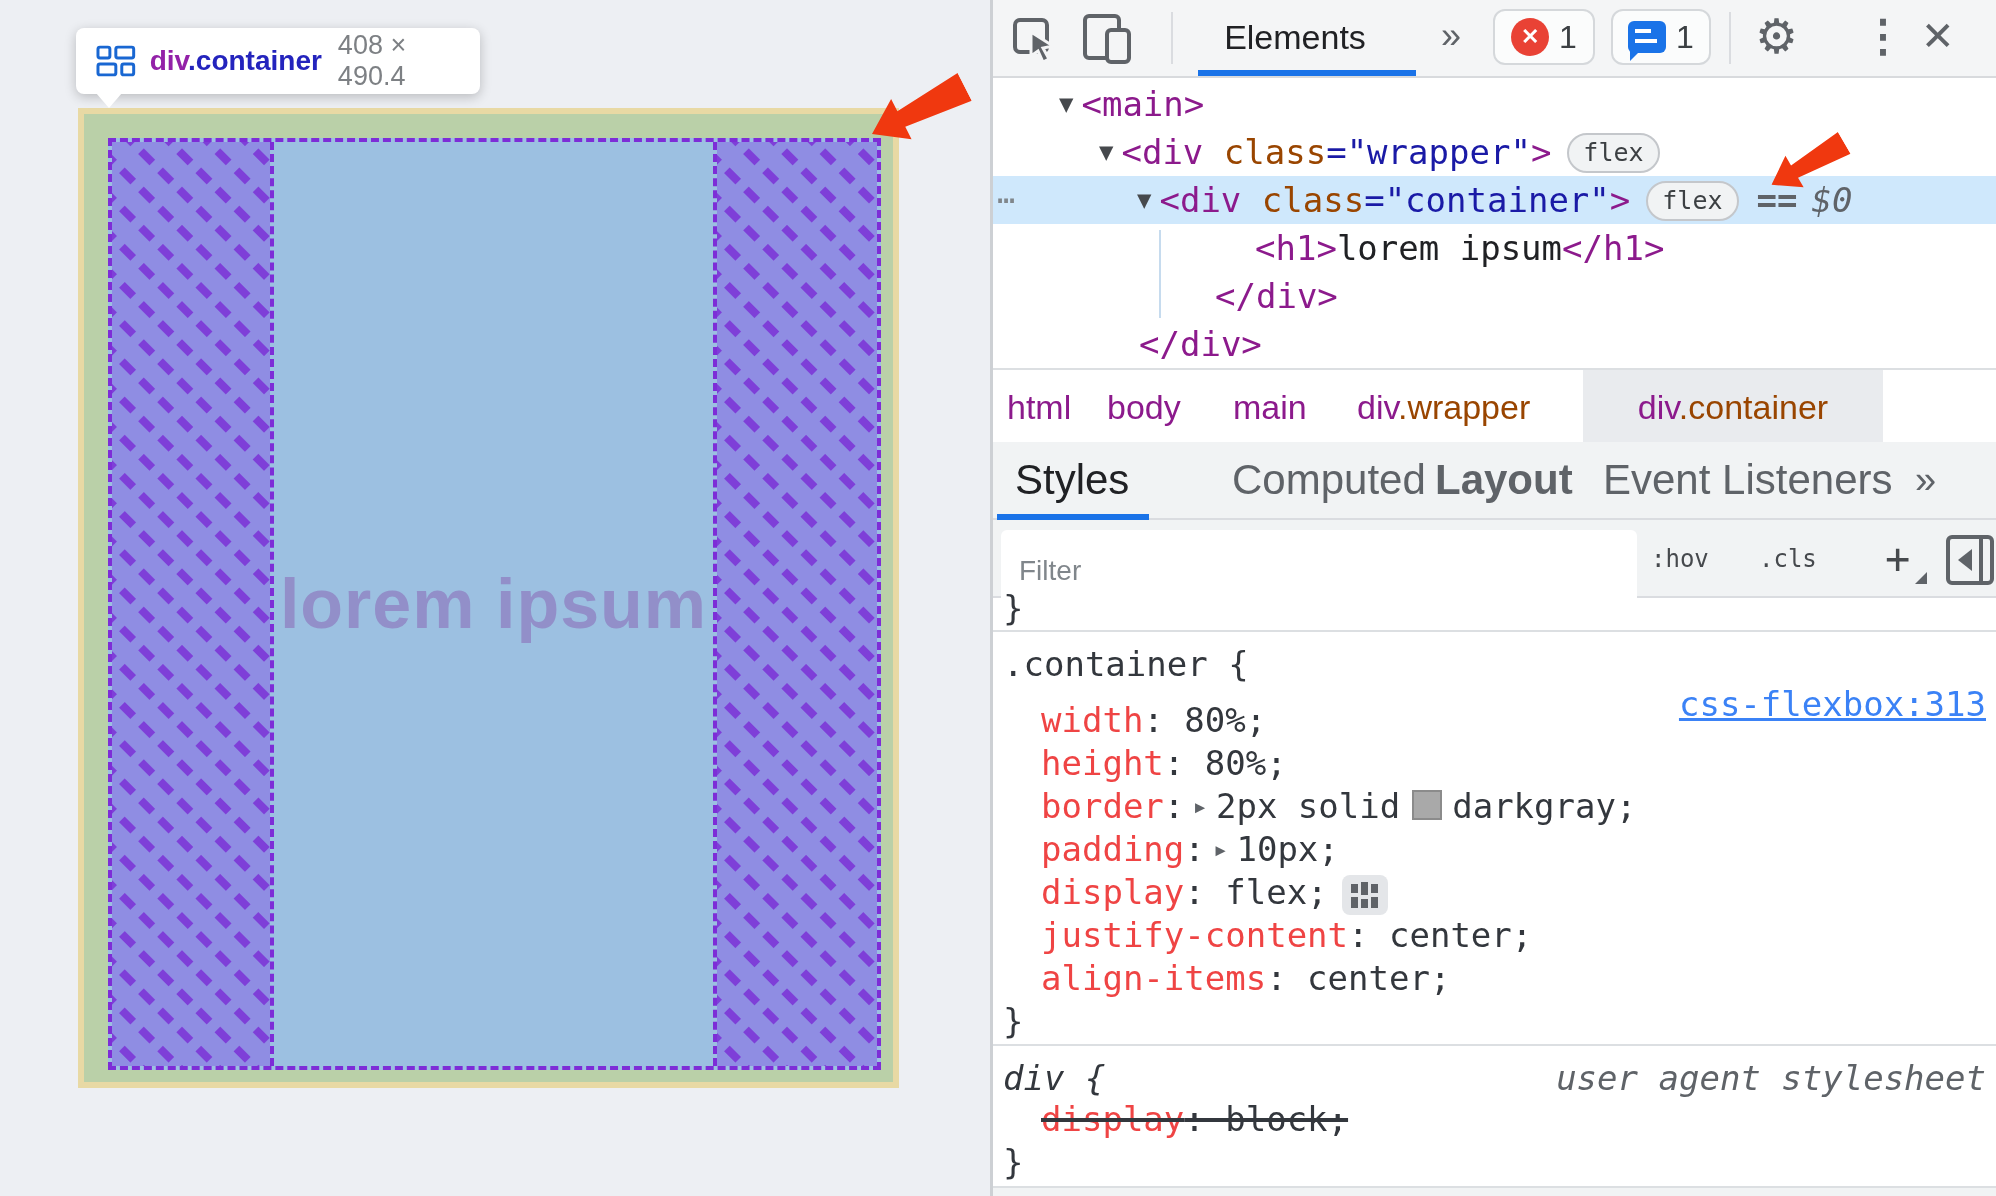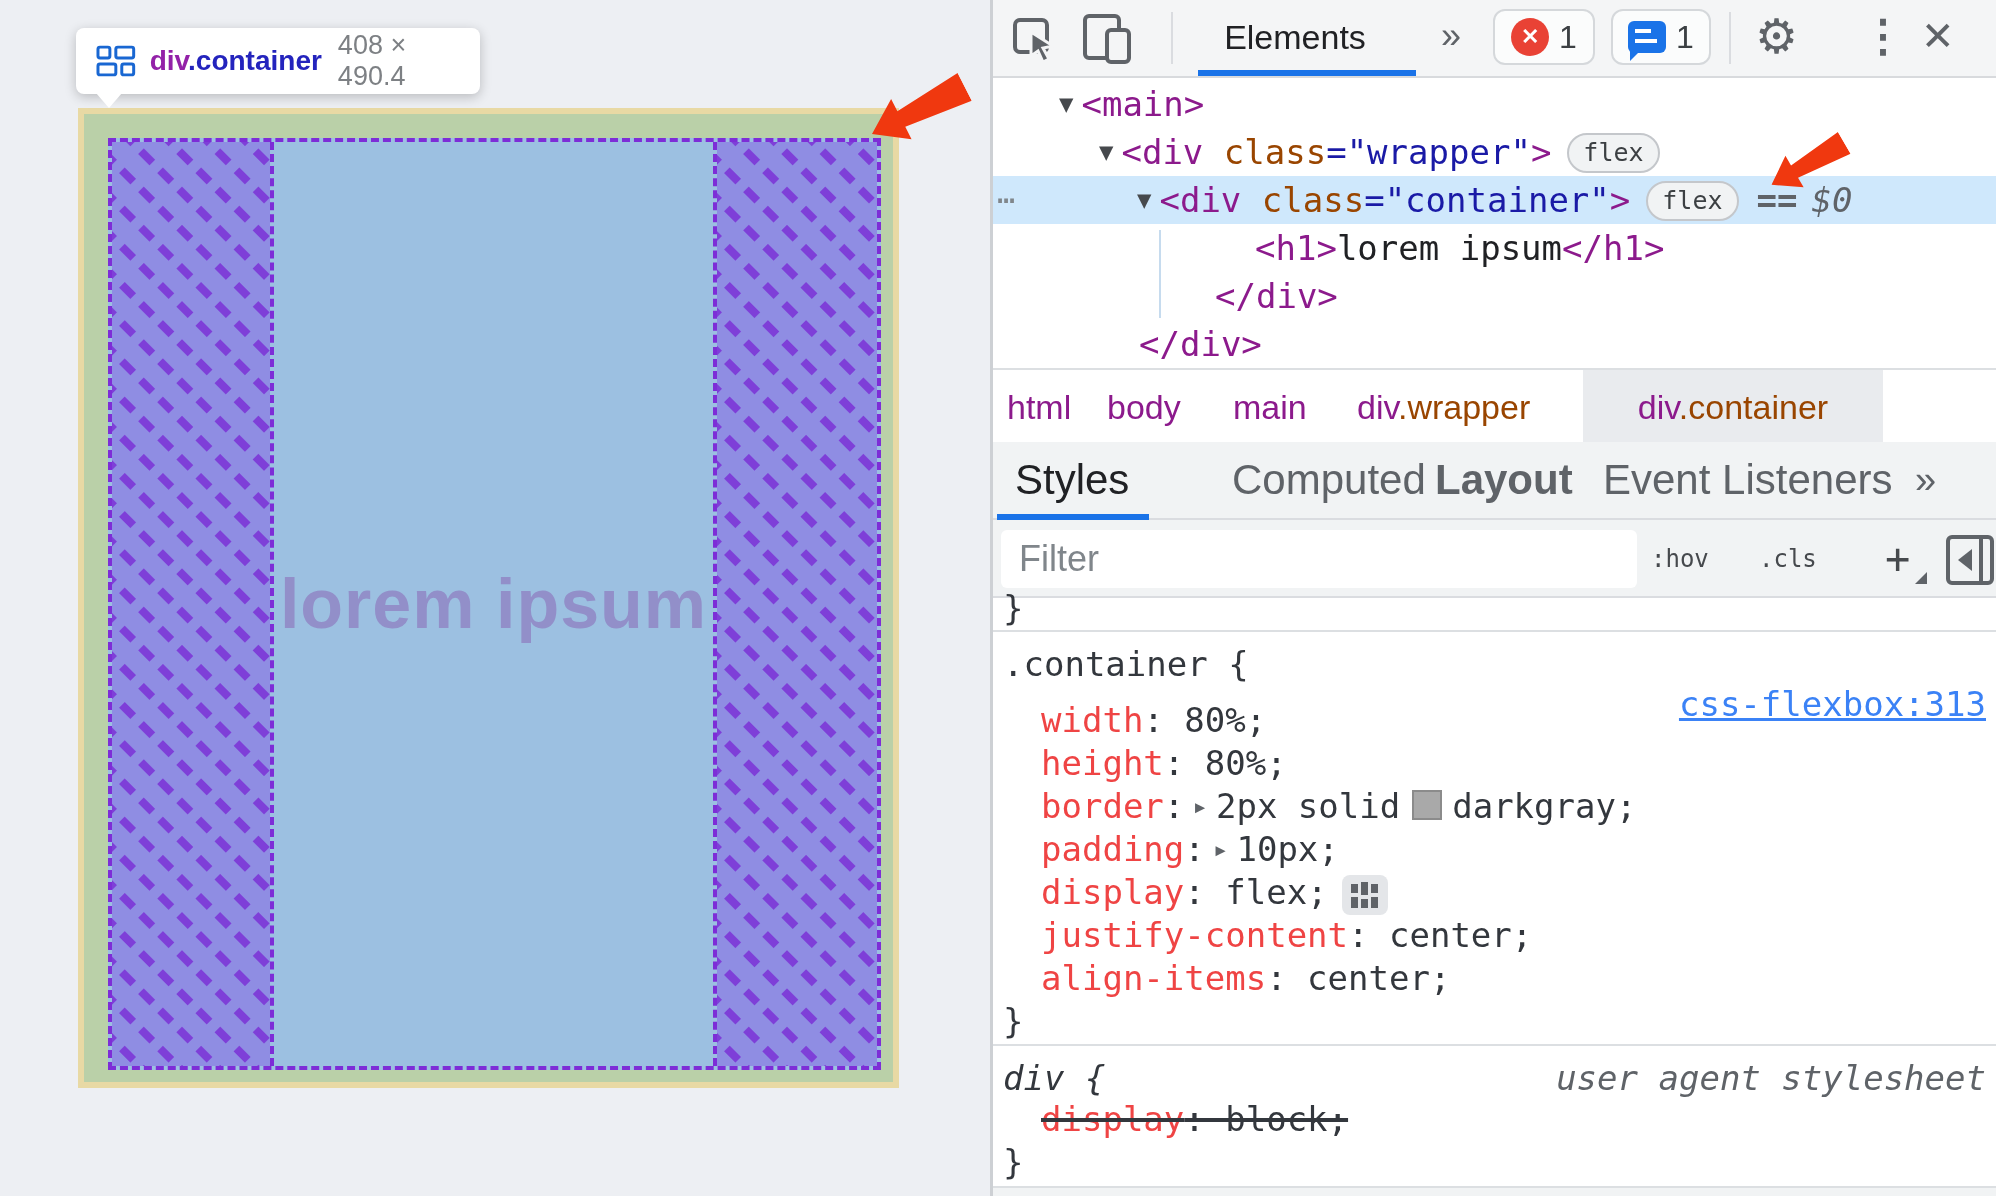--- a/index.html
+++ b/index.html
@@ -65,21 +65,21 @@
   .crumb{font-size:34px;line-height:74px;}
   .crumb .tag{color:#8c1a8c;} .crumb .cls{color:#994500;}
   .crumb-pill{background:#e9ebee;}
   
   .stabs{background:#f1f3f4;border-bottom:2px solid #dadce0;box-sizing:border-box;}
   .stab{font-size:42px;color:#5f6368;line-height:76px;}
   .stab.active{color:#202124;}
   
   .frow{background:#f1f3f4;border-bottom:2px solid #dadce0;box-sizing:border-box;}
   .filter-input{position:absolute;left:8px;top:10px;width:600px;height:58px;background:#fff;border:none;
-                border-radius:6px;font-size:36px;padding:0 18px;color:#6d28d9;outline:none;font-family:"Liberation Sans",sans-serif;}
+                border-radius:6px;font-size:28px;padding:12px 18px;color:#6d28d9;outline:none;font-family:"Liberation Sans",sans-serif;}
   .filter-input::placeholder{color:#80868b;}
   .fctl{font-family:"DejaVu Sans Mono",monospace;font-size:24px;color:#46494d;line-height:78px;}
   
   .pname{color:#ef4444;}
   .pval{color:#33373d;}
   .expand{color:#5f6368;font-size:26px;margin:0 8px;vertical-align:3px;}
   .swatch{display:inline-block;width:26px;height:26px;background:#a9a9a9;border:2px solid #8b8b8b;
           margin:0 10px 0 12px;vertical-align:-2px;}
   .csslink{color:#3b82f6;text-decoration:underline;margin-top:40px;}
   .origin{color:#5f6368;font-style:italic;}

